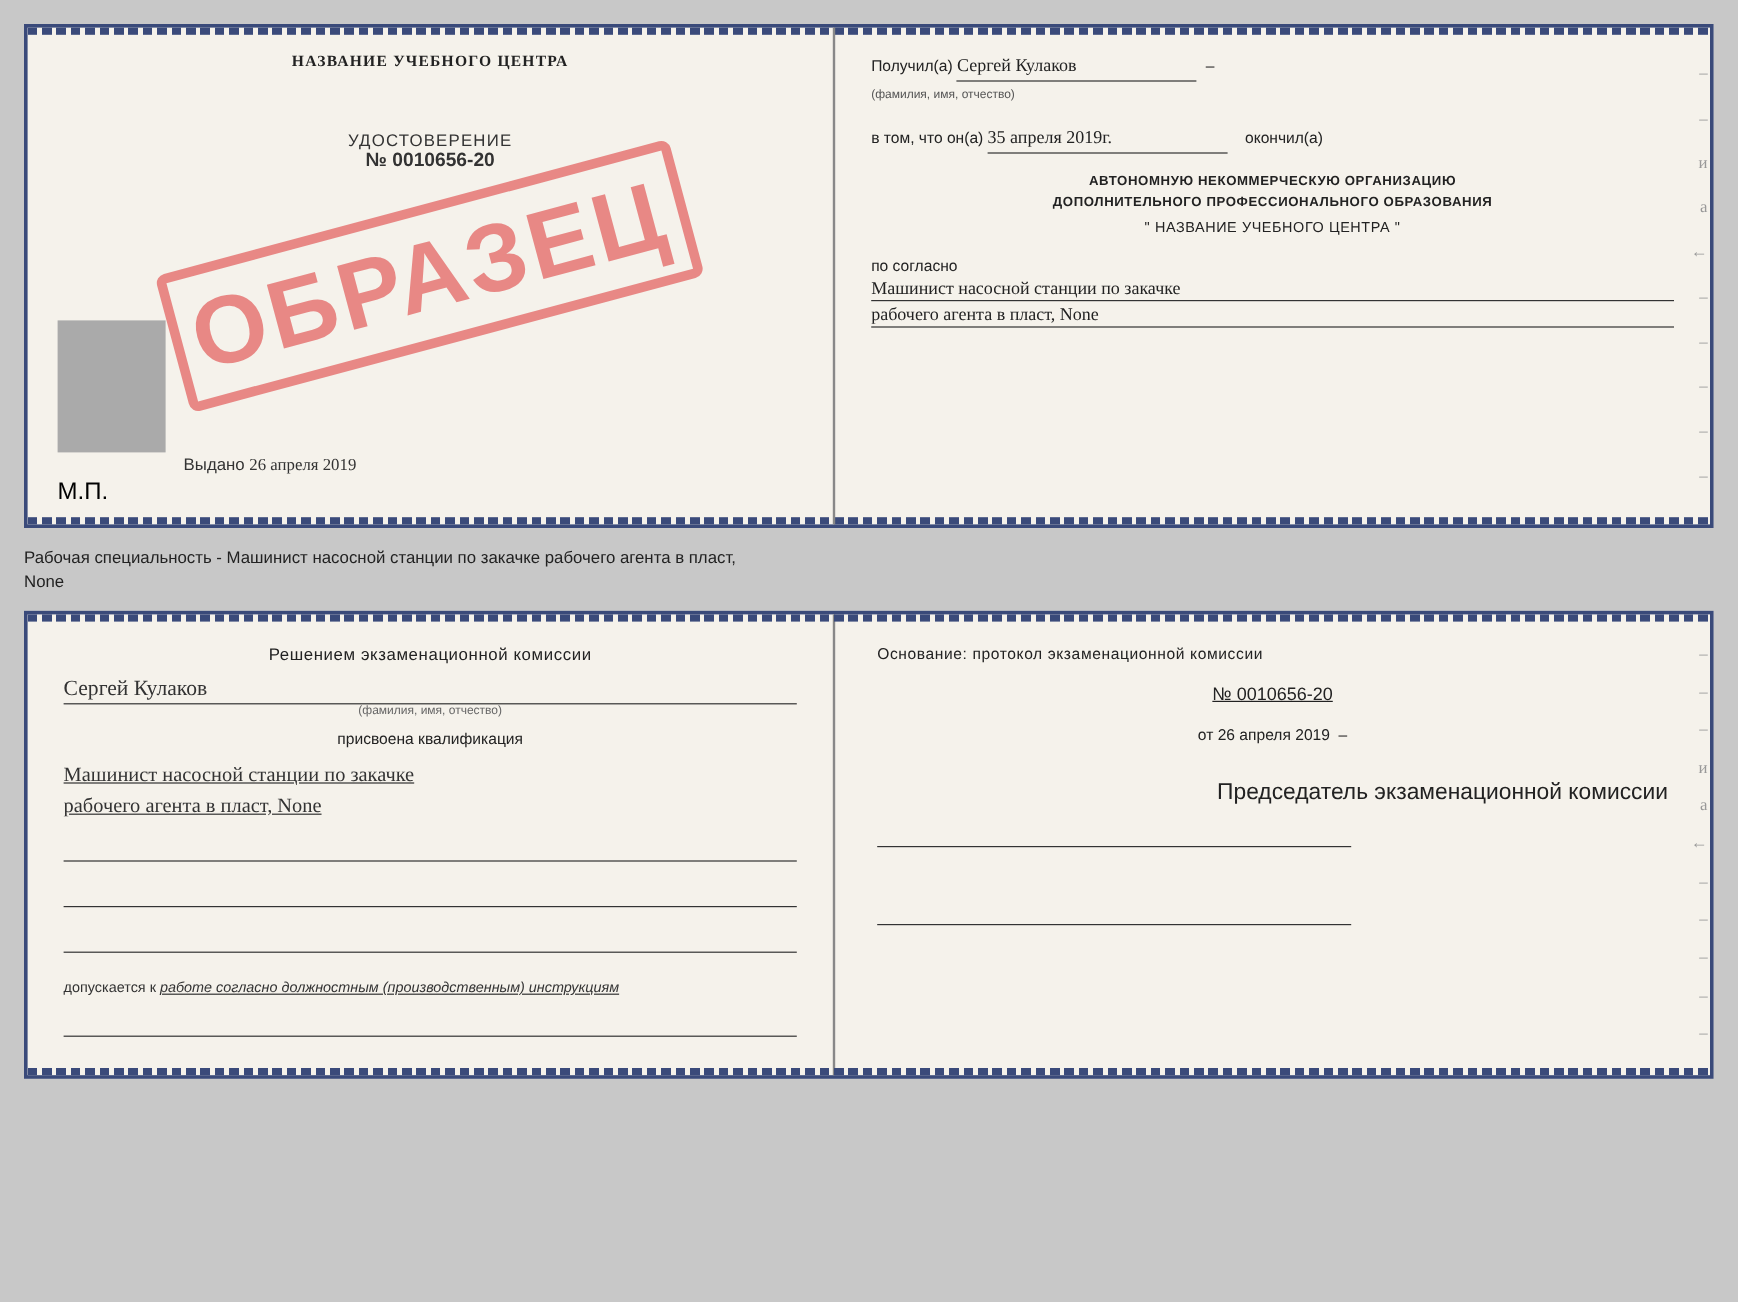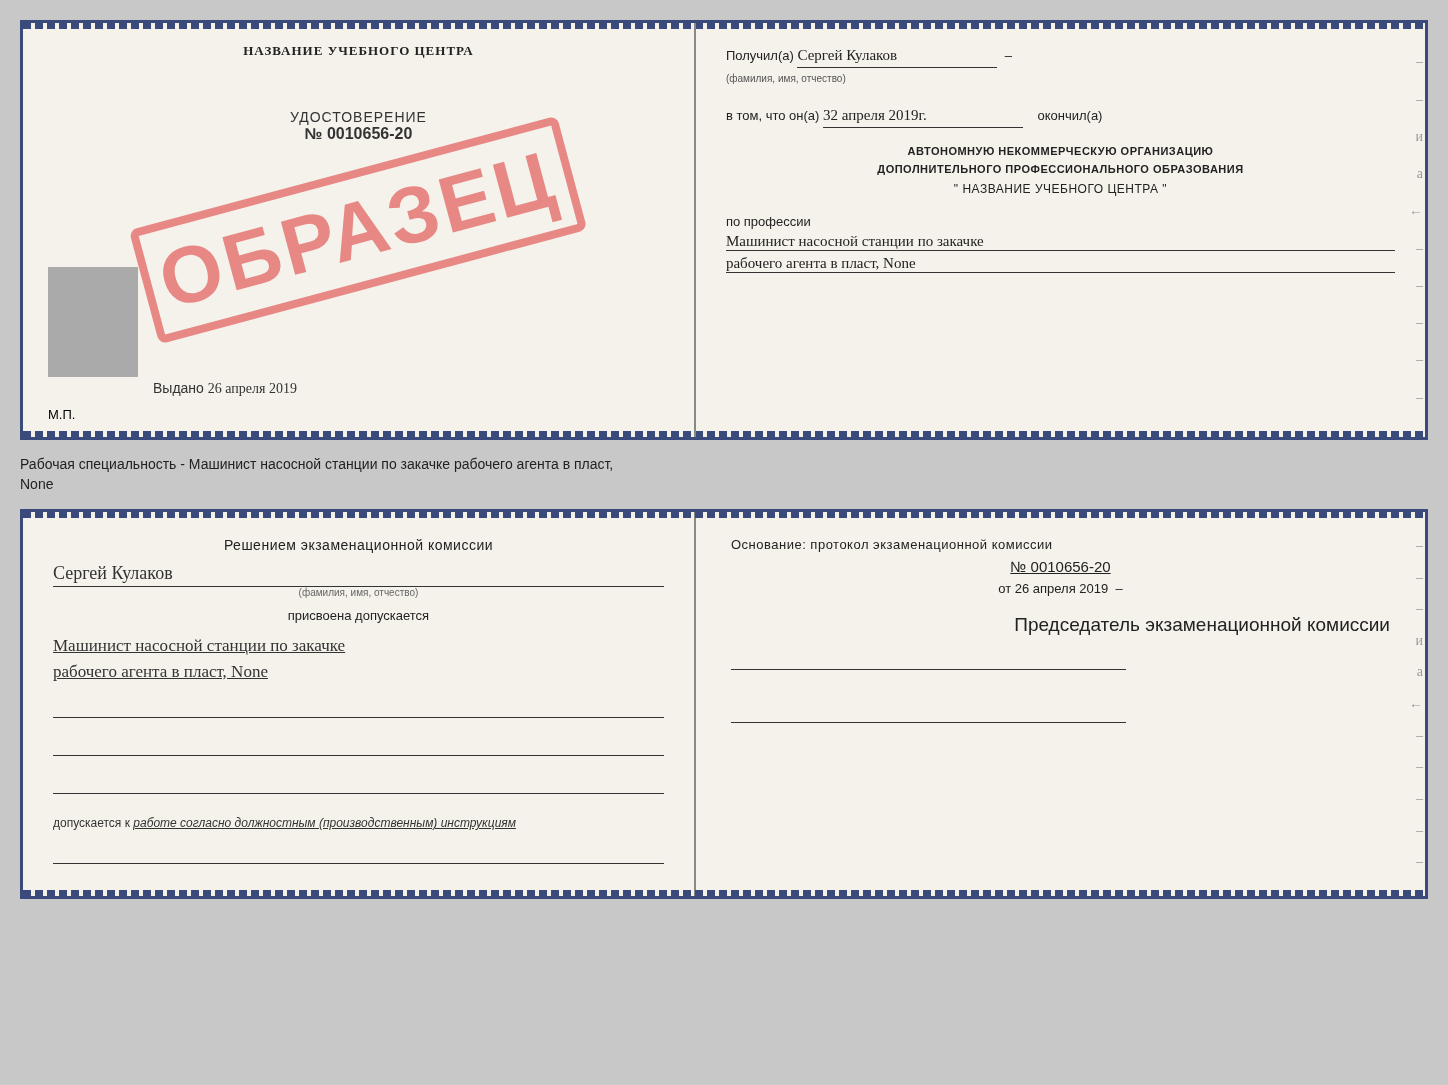--- a/index.html
+++ b/index.html
@@ -112,21 +112,21 @@
 
     .vydano-line .handwritten {
       font-family: 'Comic Sans MS', cursive;
       font-size: 14px;
     }
 
     .mp-label {
       position: absolute;
       bottom: 15px;
       left: 25px;
-      font-size: 13px;
+      font-size: 20px;
       font-family: Arial, sans-serif;
     }
 
     
     .right-row {
       font-size: 13px;
       font-family: Arial, sans-serif;
       line-height: 1.6;
       color: #222;
     }
@@ -220,21 +220,21 @@
       display: flex;
       flex-direction: column;
       gap: 10px;
     }
 
     .bottom-right {
       width: 52%;
       padding: 25px 35px;
       display: flex;
       flex-direction: column;
-      gap: 6px;
+      gap: 18px;
       position: relative;
     }
 
     .komissia-title {
       font-size: 14px;
       font-family: Arial, sans-serif;
       letter-spacing: 0.5px;
       color: #222;
       text-align: center;
     }
@@ -383,33 +383,33 @@
 
       <div class="right-row">
         <span>Получил(а)</span>
         <span class="handwritten">Сергей Кулаков</span>
         &nbsp;–
         <br><span class="sub-label">(фамилия, имя, отчество)</span>
       </div>
 
       <div class="right-row">
         <span>в том, что он(а)</span>
-        <span class="handwritten">32 апреля 2019г.</span>
+        <span class="handwritten">35 апреля 2019г.</span>
         &nbsp;&nbsp;
         <span>окончил(а)</span>
       </div>
 
       <div class="right-center-block">
         <div class="bold-line">АВТОНОМНУЮ НЕКОММЕРЧЕСКУЮ ОРГАНИЗАЦИЮ</div>
         <div class="bold-line">ДОПОЛНИТЕЛЬНОГО ПРОФЕССИОНАЛЬНОГО ОБРАЗОВАНИЯ</div>
         <div>"  НАЗВАНИЕ УЧЕБНОГО ЦЕНТРА  "</div>
       </div>
 
       <div class="profession-line">
-        <span>по профессии</span>
+        <span>по согласно</span>
         <span class="profession-handwritten">Машинист насосной станции по закачке</span>
         <span class="profession-handwritten">рабочего агента в пласт, None</span>
       </div>
 
       <div class="right-margin-lines">
         <span class="margin-dash">–</span>
         <span class="margin-dash">–</span>
         <span class="margin-dash">и</span>
         <span class="margin-dash">а</span>
         <span class="margin-dash">←</span>
@@ -432,21 +432,21 @@
     <div class="border-bottom-doc"></div>
 
     <div class="bottom-left">
       <div class="komissia-title">Решением  экзаменационной  комиссии</div>
 
       <div>
         <span class="komissia-name-handwritten">Сергей Кулаков</span>
         <div class="sub-name-label">(фамилия, имя, отчество)</div>
       </div>
 
-      <div class="prisvoena-label">присвоена допускается</div>
+      <div class="prisvoena-label">присвоена квалификация</div>
 
       <div>
         <span class="qualification-handwritten">Машинист насосной станции по закачке</span>
         <span class="qualification-handwritten">рабочего агента в пласт, None</span>
       </div>
 
       <div class="blank-line"></div>
       <div class="blank-line"></div>
       <div class="blank-line"></div>
 

